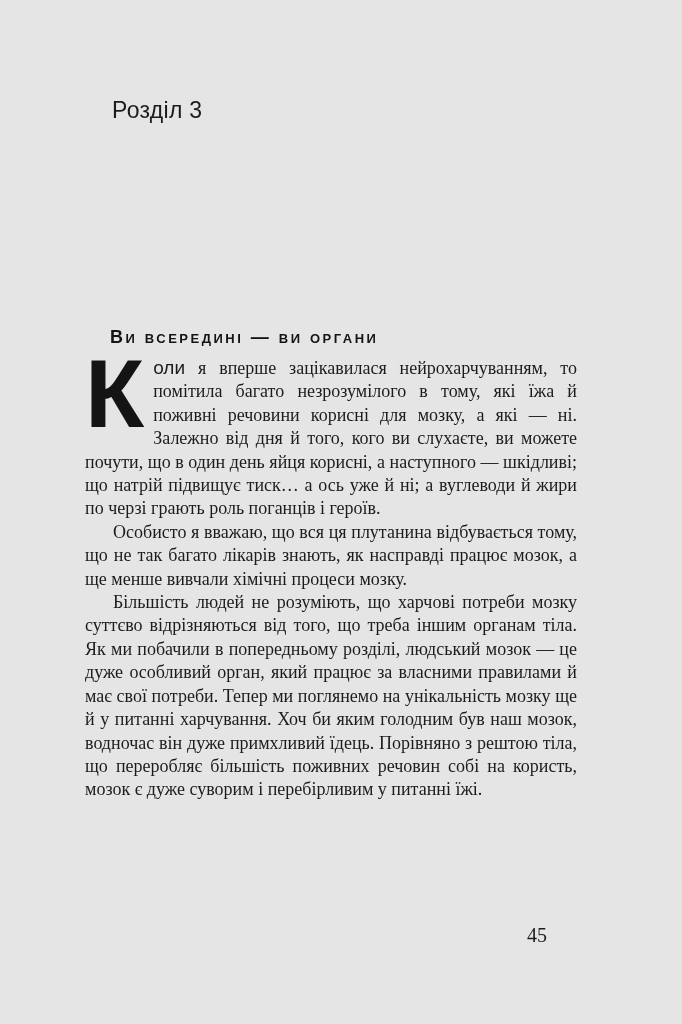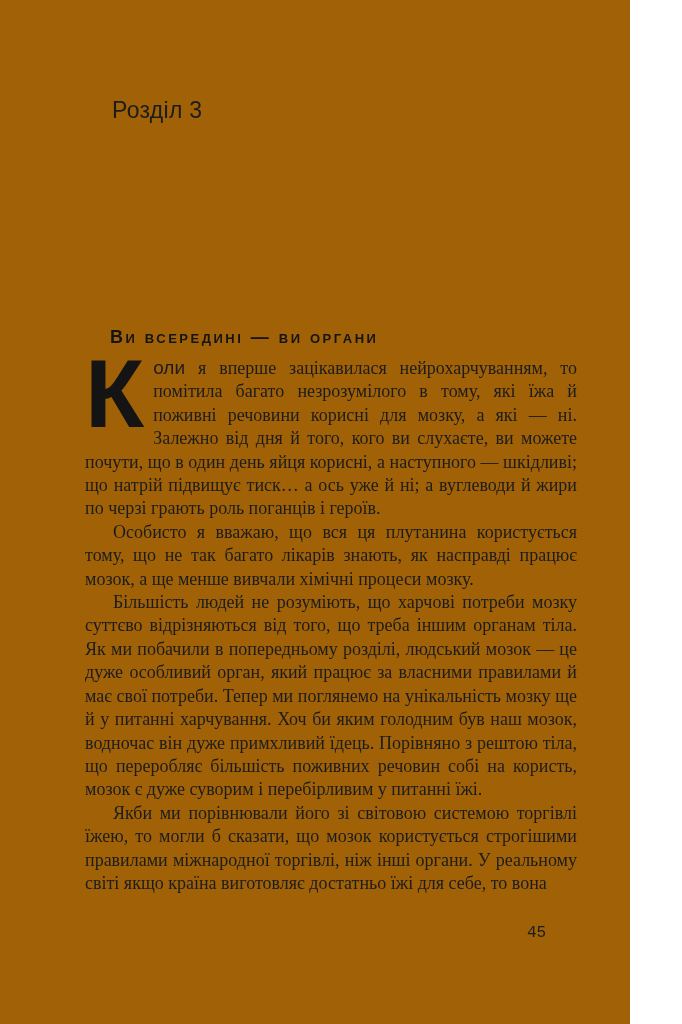--- a/index.html
+++ b/index.html
@@ -2,23 +2,23 @@
 <html lang="uk"><head>
 <meta charset="utf-8">
 <style>
   html, body {
     margin: 0;
     padding: 0;
     background: #ffffff;
   }
   .page {
     position: relative;
-    width: 630px;
+    width: 682px;
     height: 1024px;
-    background: #a16207;
+    background: #e5e5e5;
     color: #1c1c1c;
     font-family: "Liberation Serif", serif;
     overflow: hidden;
   }
   .chapter-label {
     position: absolute;
     left: 112px;
     top: 97px;
     font-family: "Liberation Sans", sans-serif;
     font-size: 23px;
@@ -76,46 +76,43 @@
   }
   .bold-lead {
     font-family: "Liberation Sans", sans-serif;
     font-weight: 400;
     font-size: 19px;
   }
   .page-number {
     position: absolute;
     left: 527px;
     top: 924px;
-    font-family: Liberation Mono, monospace;
-    font-size: 16px;
+    font-family: Liberation Serif, serif;
+    font-size: 20px;
     color: #1c1c1c;
     text-align: center;
   }
 </style>
 </head>
 <body>
 
 <div class="page">
 
   <div class="chapter-label">Розділ 3</div>
 
 
   <div class="section-heading">Ви всередині — ви органи</div>
 
   <div class="body-text">
     <p class="first-para">
       <span class="dropcap">К</span><span class="bold-lead">оли</span><span> я вперше зацікавилася нейрохарчуванням, то помітила багато незрозумілого в тому, які їжа й поживні речовини корисні для мозку, а які — ні. Залежно від дня й того, кого ви слухаєте, ви можете почути, що в один день яйця корисні, а наступного — шкідливі; що натрій підвищує тиск… а ось уже й ні; а вуглеводи й жири по черзі грають роль поганців і героїв.</span>
     </p>
     <p>
-      <span>Особисто я вважаю, що вся ця плутанина користується тому, що не так багато лікарів знають, як насправді працює мозок, а ще менше вивчали хімічні процеси мозку.</span>
+      <span>Особисто я вважаю, що вся ця плутанина відбувається тому, що не так багато лікарів знають, як насправді працює мозок, а ще менше вивчали хімічні процеси мозку.</span>
     </p>
     <p>
       <span>Більшість людей не розуміють, що харчові потреби мозку суттєво відрізняються від того, що треба іншим органам тіла. Як ми побачили в попередньому розділі, людський мозок — це дуже особливий орган, який працює за власними правилами й має свої потреби. Тепер ми поглянемо на унікальність мозку ще й у питанні харчування. Хоч би яким голодним був наш мозок, водночас він дуже примхливий їдець. Порівняно з рештою тіла, що переробляє більшість поживних речовин собі на користь, мозок є дуже суворим і перебірливим у питанні їжі.</span>
-    </p>
-    <p>
-      <span>Якби ми порівнювали його зі світовою системою торгівлі їжею, то могли б сказати, що мозок користується строгішими правилами міжнародної торгівлі, ніж інші органи. У реальному світі якщо країна виготовляє достатньо їжі для себе, то вона</span>
     </p>
   </div>
 
   <div class="page-number">45</div>
 
 </div>
 
 </body></html>

